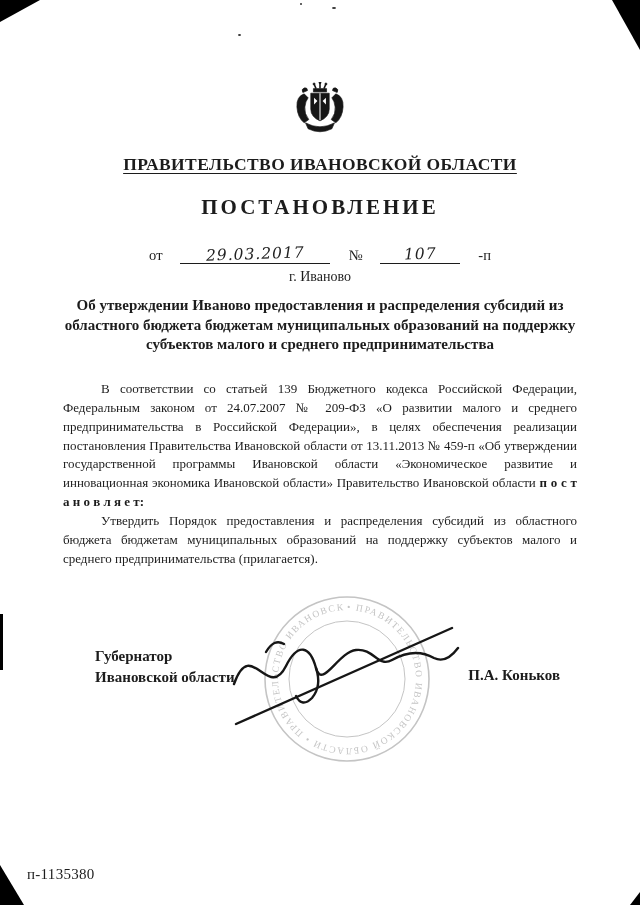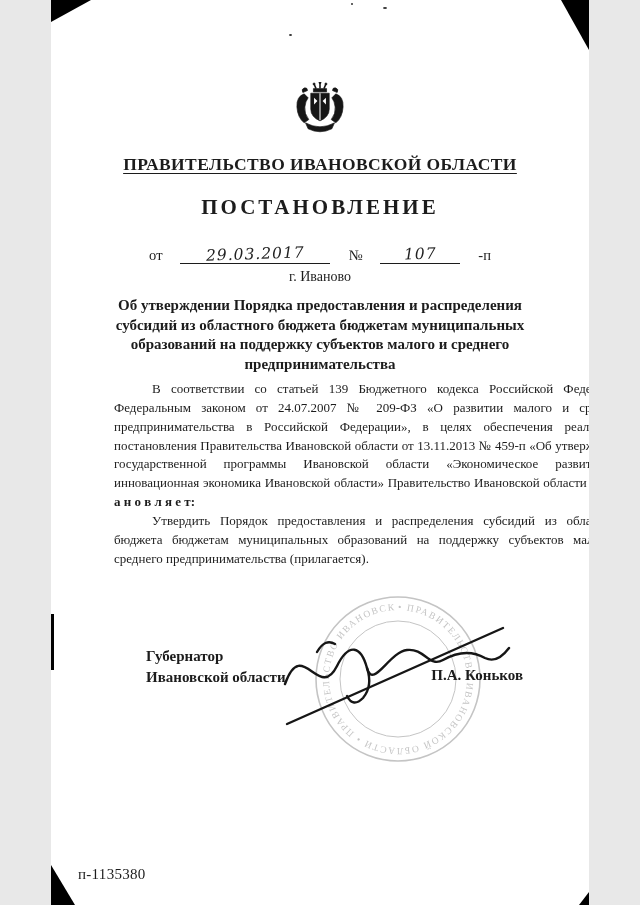--- a/index.html
+++ b/index.html
@@ -1,17 +1,17 @@
 <!DOCTYPE html>
 <html><head>
 <meta charset="utf-8">
 <style>
   html,body { margin:0; padding:0; background:#e8e8e8; }
   .page {
-    position:relative; width:538px; height:905px; margin:0 auto;
+    position:relative; width:640px; height:905px; margin:0 auto;
     background:#ffffff; overflow:hidden;
     font-family:"Liberation Serif", serif; color:#1c1c1c;
   }
   
   .artifact { position:absolute; background:#000; }
   .a-top-left   { left:0; top:0; width:40px; height:22px; clip-path:polygon(0 0,100% 0,0 100%); }
   .a-top-right  { right:0; top:0; width:28px; height:50px; clip-path:polygon(0 0,100% 0,100% 100%); }
   .a-left-mark  { left:0; top:614px; width:3px; height:56px; }
   .a-bot-left   { left:0; bottom:0; width:24px; height:40px; clip-path:polygon(0 0,0 100%,100% 100%); }
   .a-bot-right  { right:0; bottom:0; width:10px; height:13px; clip-path:polygon(100% 0,100% 100%,0 100%); }
@@ -57,21 +57,21 @@
   }
   .body-text p { margin:0; text-indent:38px; }
   .spaced-bold { font-weight:bold; }
   
   .stamp { position:absolute; left:258px; top:590px; opacity:.5; }
   .signature-svg { position:absolute; left:206px; top:606px; }
   .sig-title {
     position:absolute; left:95px; top:646px;
     font-weight:bold; font-size:15px; line-height:1.4;
   }
-  .sig-name { position:absolute; right:66px; top:667px; font-weight:bold; font-size:15px; }
+  .sig-name { position:absolute; right:80px; top:667px; font-weight:bold; font-size:15px; }
   
   .footer-code { position:absolute; left:27px; top:866px; font-size:15px; letter-spacing:.3px; }
 </style>
 </head>
 <body>
 
 <div class="page">
 
   <div class="artifact a-top-left"></div>
   <div class="artifact a-top-right"></div>
@@ -113,21 +113,21 @@
 
   <div class="meta-line">
     <span>от</span>
     <span class="blank blank-date"><span class="handwritten">29.03.2017</span></span>
     <span>№</span>
     <span class="blank blank-num"><span class="handwritten">107</span></span>
     <span>-п</span>
   </div>
   <div class="city">г. Иваново</div>
 
-  <div class="subject">Об утверждении Порядка предоставления и распределения субсидий из областного бюджета бюджетам муниципальных образований на поддержку субъектов малого и среднего предпринимательства</div>
+  <div class="subject">Об утверждении Иваново предоставления и распределения субсидий из областного бюджета бюджетам муниципальных образований на поддержку субъектов малого и среднего предпринимательства</div>
 
   <div class="body-text">
     <p><span>В соответствии со статьей 139 Бюджетного кодекса Российской Федерации, Федеральным законом от 24.07.2007 № 209-ФЗ «О развитии малого и среднего предпринимательства в Российской Федерации», в целях обеспечения реализации постановления Правительства Ивановской области от 13.11.2013 № 459-п «Об утверждении государственной программы Ивановской области «Экономическое развитие и инновационная экономика Ивановской области» Правительство Ивановской области </span><span class="spaced-bold">п о с т а н о в л я е т:</span></p>
     <p>Утвердить Порядок предоставления и распределения субсидий из областного бюджета бюджетам муниципальных образований на поддержку субъектов малого и среднего предпринимательства (прилагается).</p>
   </div>
 
   <div class="stamp">
     <svg width="178" height="178" viewBox="0 0 178 178" aria-hidden="true">
       <circle cx="89" cy="89" r="82" fill="none" stroke="#8a8a8a" stroke-width="1.6"></circle>
       <circle cx="89" cy="89" r="58" fill="none" stroke="#8a8a8a" stroke-width="1"></circle>

